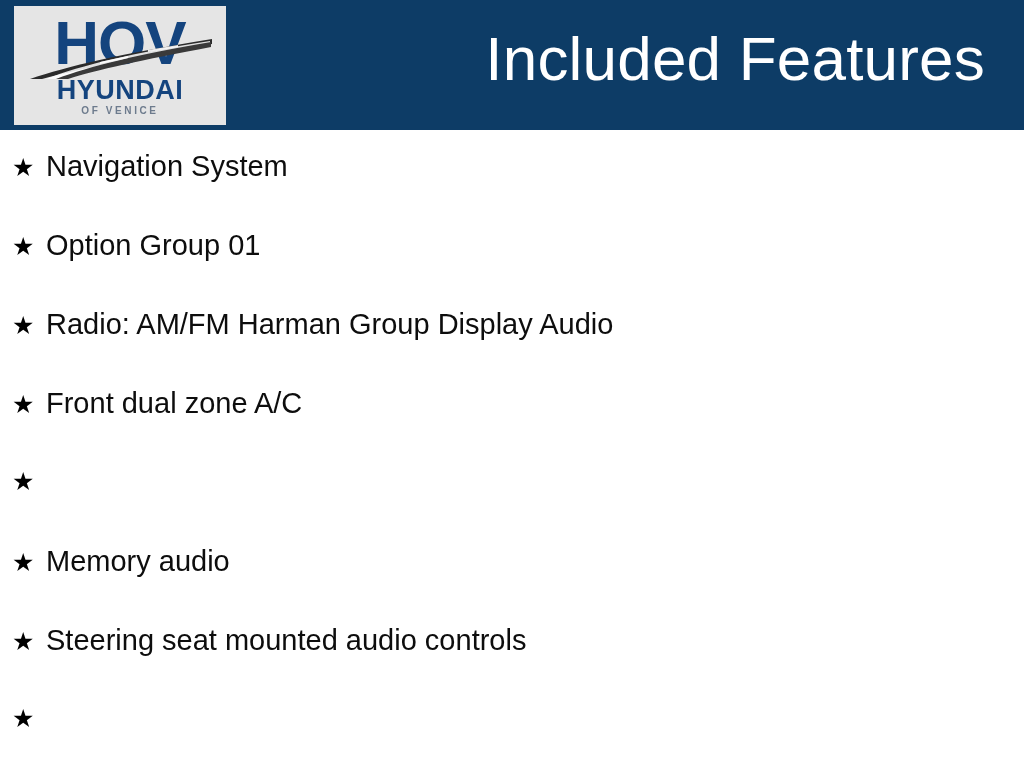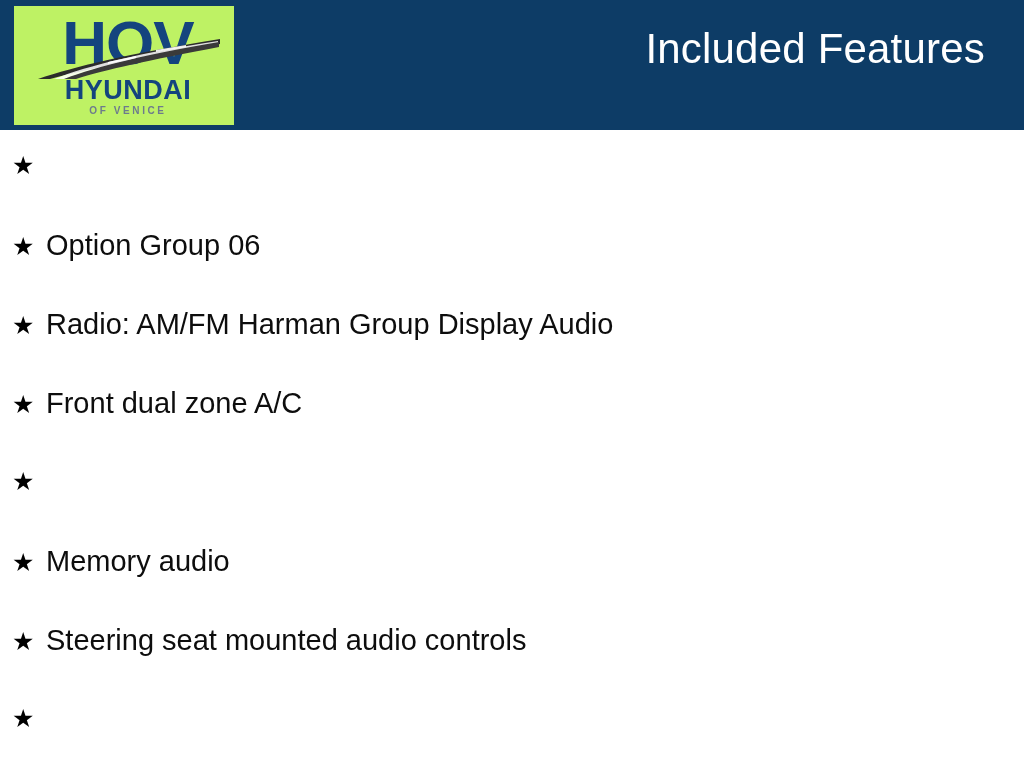--- a/index.html
+++ b/index.html
@@ -30,38 +30,37 @@
     height: 130px;
     background: #0d3c66;
     box-sizing: border-box;
   }
 
   .header-title {
     position: absolute;
     right: 39px;
     top: 28px;
     color: #ffffff;
-    font-size: 42px;
+    font-size: 62px;
     font-weight: 400;
     letter-spacing: 0.2px;
     white-space: nowrap;
     line-height: 1;
     font-family: "Liberation Sans", sans-serif;
   }
 
   
   .logo-box {
     position: absolute;
     left: 14px;
     top: 6px;
     width: 212px;
     height: 119px;
-    background: #bef264;
+    background: #e5e5e5;
     overflow: hidden;
-    padding-left: 8px;
   }
 
   .logo-inner {
     position: relative;
     width: 212px;
     height: 119px;
   }
 
   .logo-hov-wrap {
     position: absolute;
@@ -184,24 +183,25 @@
         <div class="logo-venice">OF VENICE</div>
       </div>
     </div>
 
     <div class="header-title">Included Features</div>
   </div>
 
   <ul class="features-list">
     <li class="feature-item">
       <span class="feature-star">★</span>
-    </li>
-    <li class="feature-item">
-      <span class="feature-star">★</span>
-      <span class="feature-label">Option Group 06</span>
+      <span class="feature-label">Navigation System</span>
+    </li>
+    <li class="feature-item">
+      <span class="feature-star">★</span>
+      <span class="feature-label">Option Group 01</span>
     </li>
     <li class="feature-item">
       <span class="feature-star">★</span>
       <span class="feature-label">Radio: AM/FM Harman Group Display Audio</span>
     </li>
     <li class="feature-item">
       <span class="feature-star">★</span>
       <span class="feature-label">Front dual zone A/C</span>
     </li>
     <li class="feature-item">

